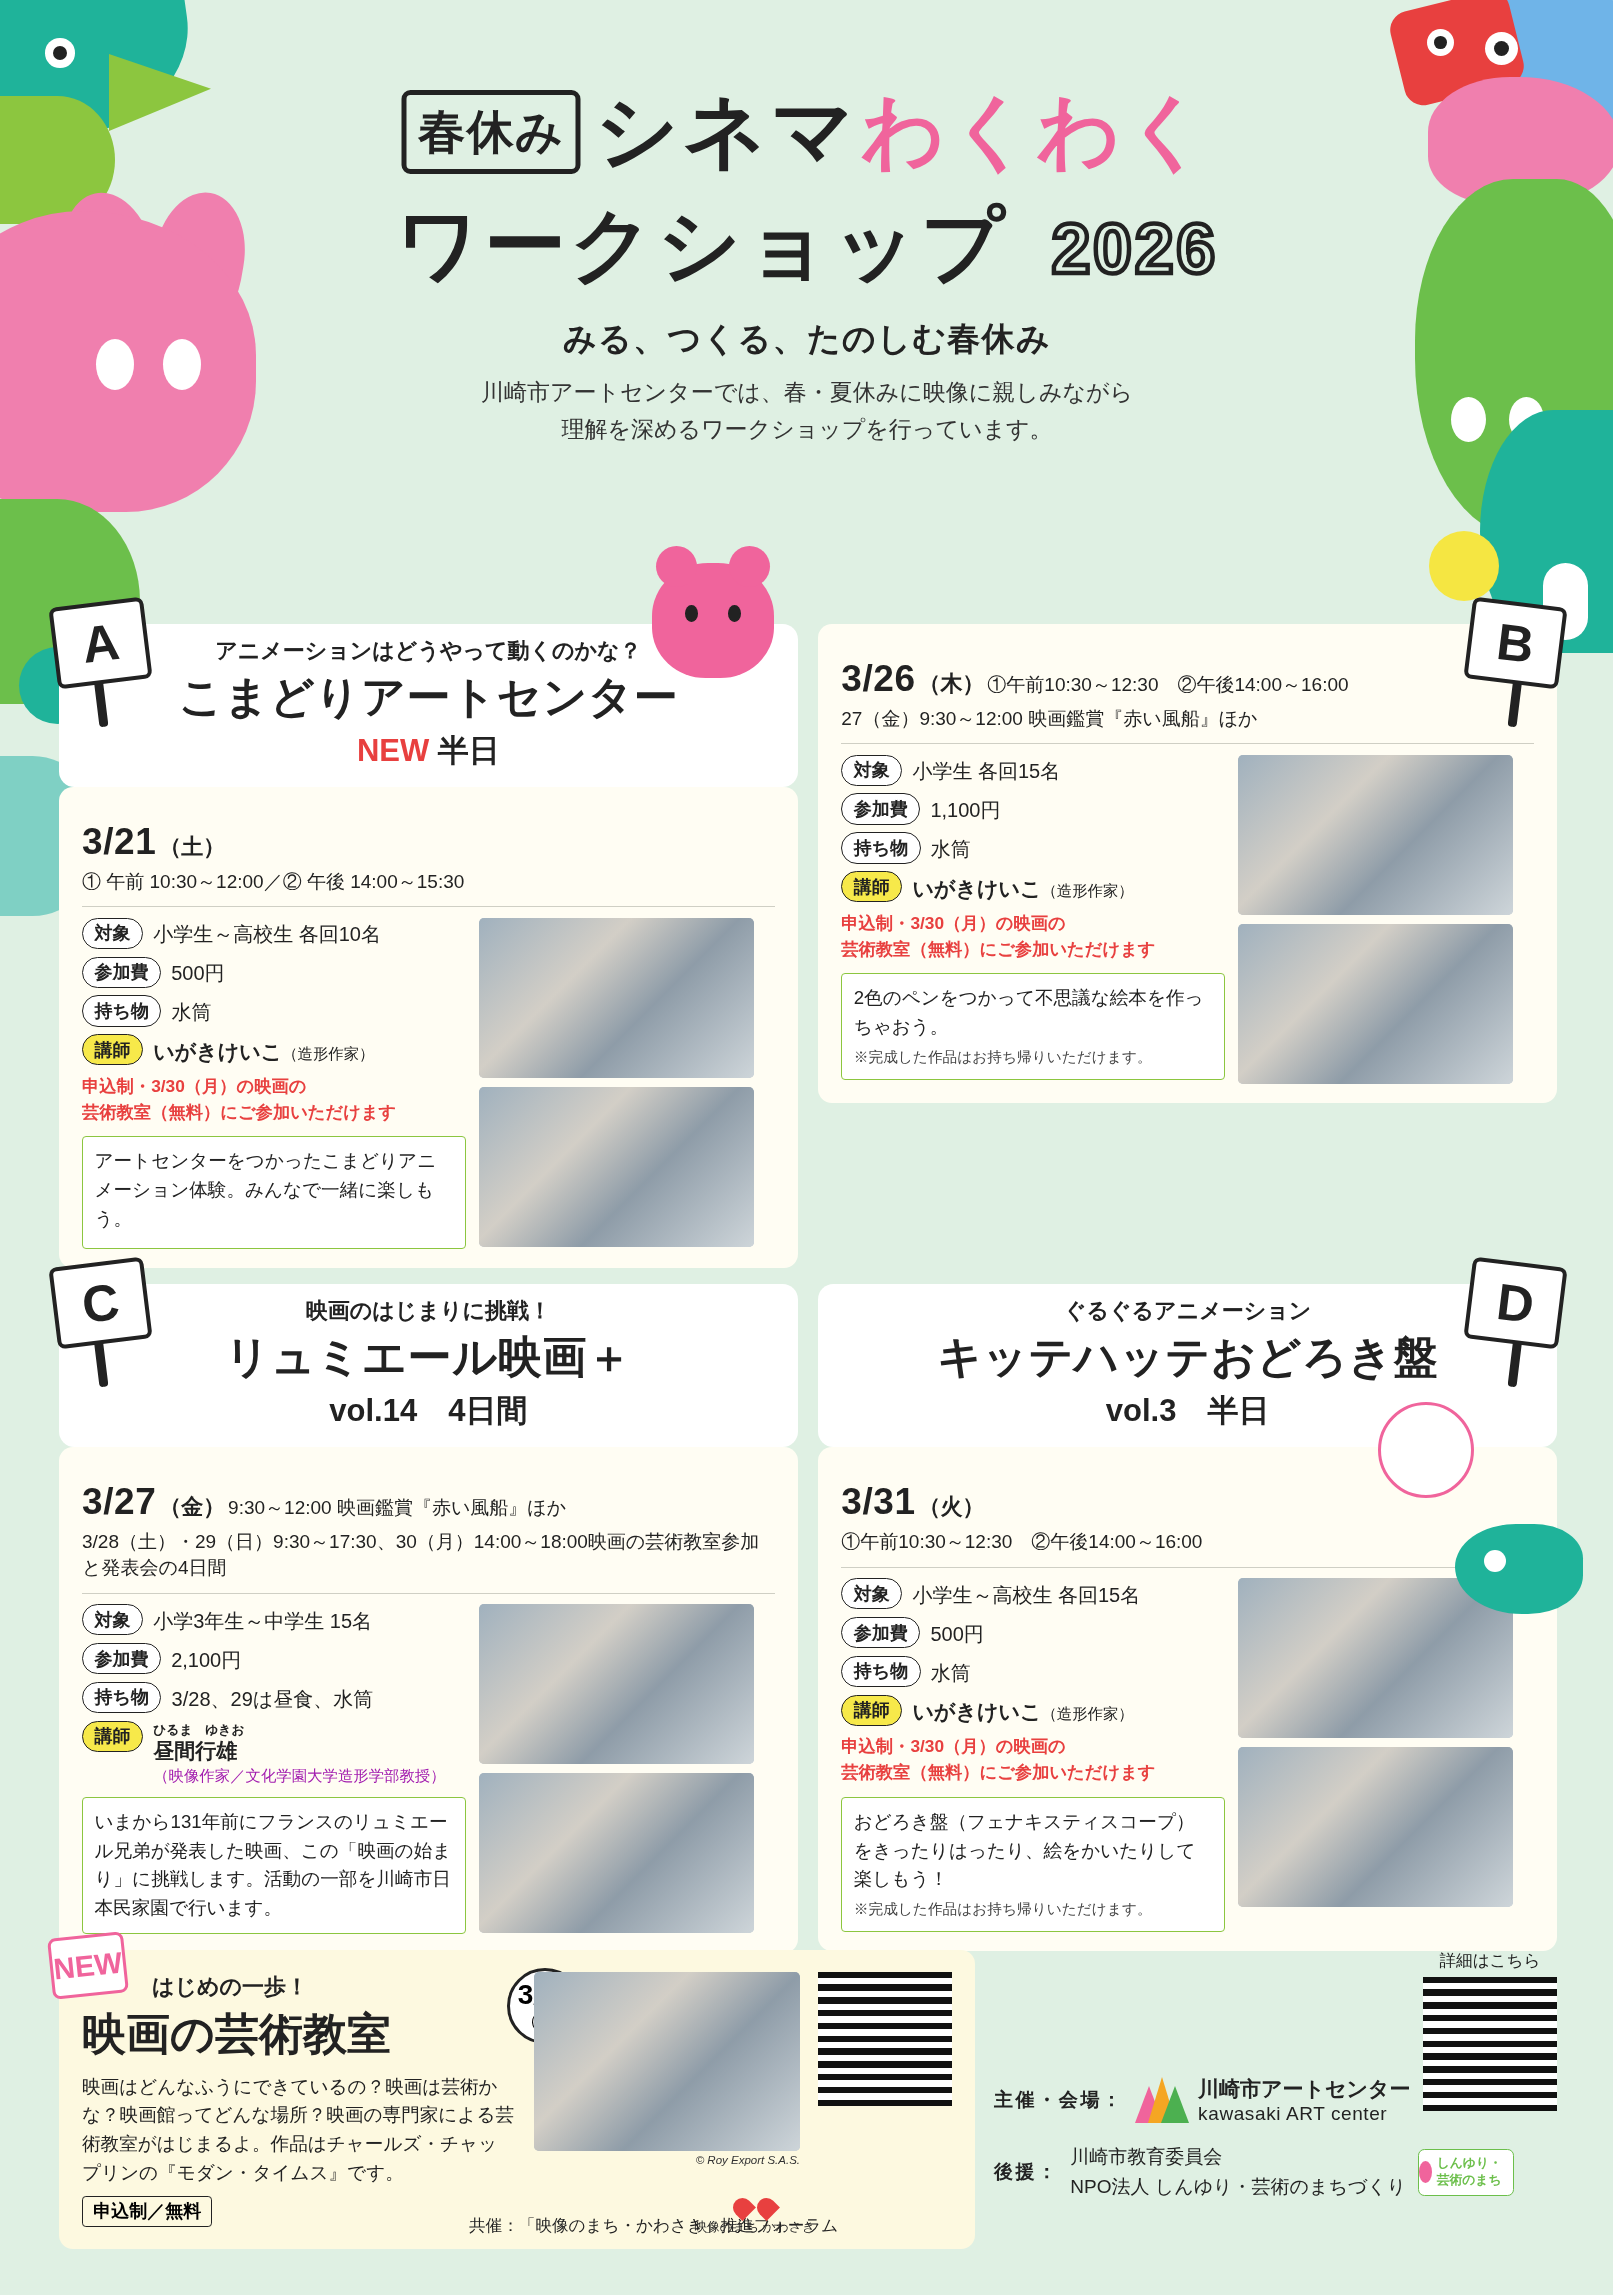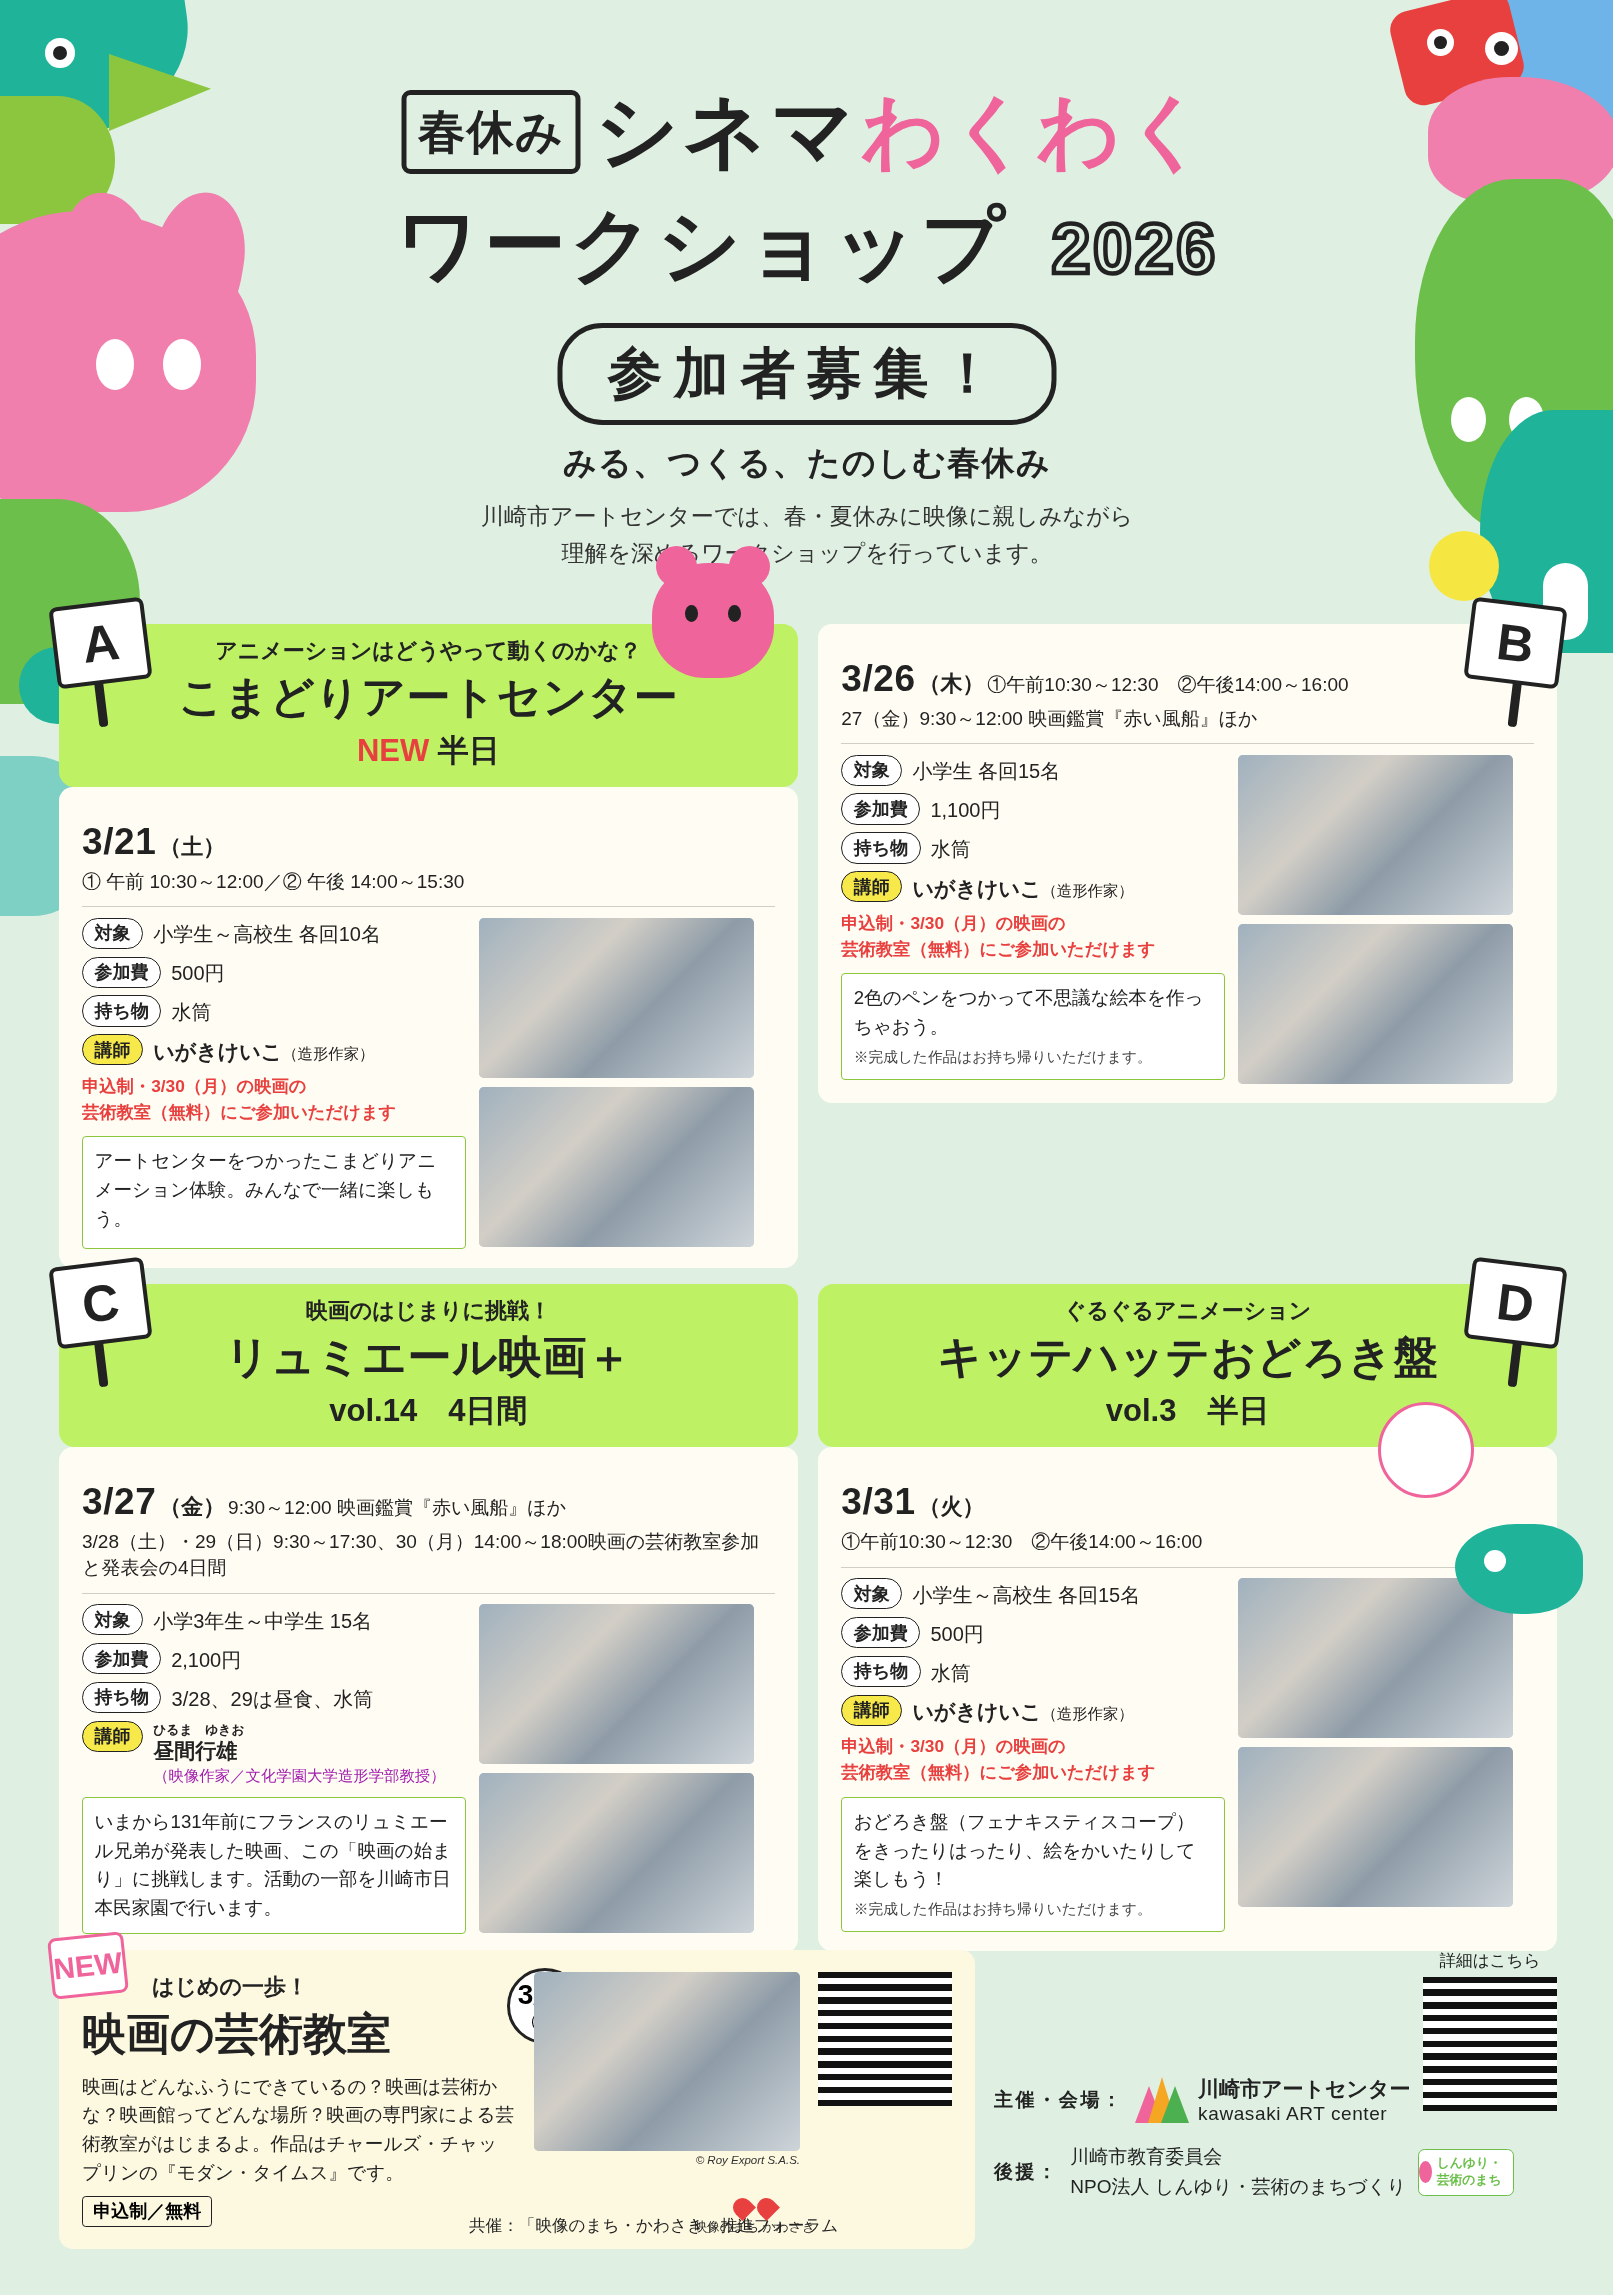--- a/index.html
+++ b/index.html
@@ -84,21 +84,21 @@
   .tag { position:absolute; width:95px; height:82px; background:#fff; border:4.5px solid #222;
          border-radius:7.7px; display:flex; align-items:center; justify-content:center;
          font-size:51px; font-weight:bold; color:#222; z-index:5; }
   .tag.left  { left:-6.4px; top:-22px; transform:rotate(-7deg); }
   .tag.right { right:-6.4px; top:-22px; transform:rotate(7deg); }
   .tag-stick { position:absolute; width:9px; height:58px; background:#222; border-radius:3.8px; z-index:4; }
   .tag-stick.left  { left:37px; top:45px; transform:rotate(-7deg); }
   .tag-stick.right { right:37px; top:45px; transform:rotate(7deg); }
 
   
-  .banner { background:#bef264; border-radius:15.4px; padding:11.5px 25.6px 15.4px 25.6px; text-align:center; position:relative; z-index:3; }
+  .banner { background:#ffffff; border-radius:15.4px; padding:11.5px 25.6px 15.4px 25.6px; text-align:center; position:relative; z-index:3; }
   .banner .kicker { font-size:22px; font-weight:bold; color:#222; }
   .banner .name { font-size:44px; font-weight:bold; color:#222; letter-spacing:0.6px; margin-top:2.6px; }
   .banner .meta { font-size:31px; font-weight:bold; color:#222; margin-top:2.6px; }
   .banner .new { color:#e8403f; font-weight:bold; }
 
   .ruby { font-size:12.8px; display:block; line-height:1; font-weight:bold; }
 
   
   .dateline { margin-top:11.5px; color:#222; }
   .dateline .big { font-size:37px; font-weight:bold; letter-spacing:0.6px; }
@@ -229,21 +229,20 @@
     <div class="title-wrap">
       <div>
         <span class="harukyasumi">春休み</span>
         <span class="title-main">シネマ</span>
         <span class="title-main title-pink">わくわく</span>
       </div>
       <div class="title-line2">
         <span>ワークショップ</span>
         <span class="year year-outline">2026</span>
       </div>
-      <div class="sanka">参加者募集！</div>
       <div class="subtitle">みる、つくる、たのしむ春休み</div>
       <div class="lead">
         <div>川崎市アートセンターでは、春・夏休みに映像に親しみながら</div>
         <div>理解を深めるワークショップを行っています。</div>
       </div>
     </div>
   </div>
 
   <div class="grid">
 

